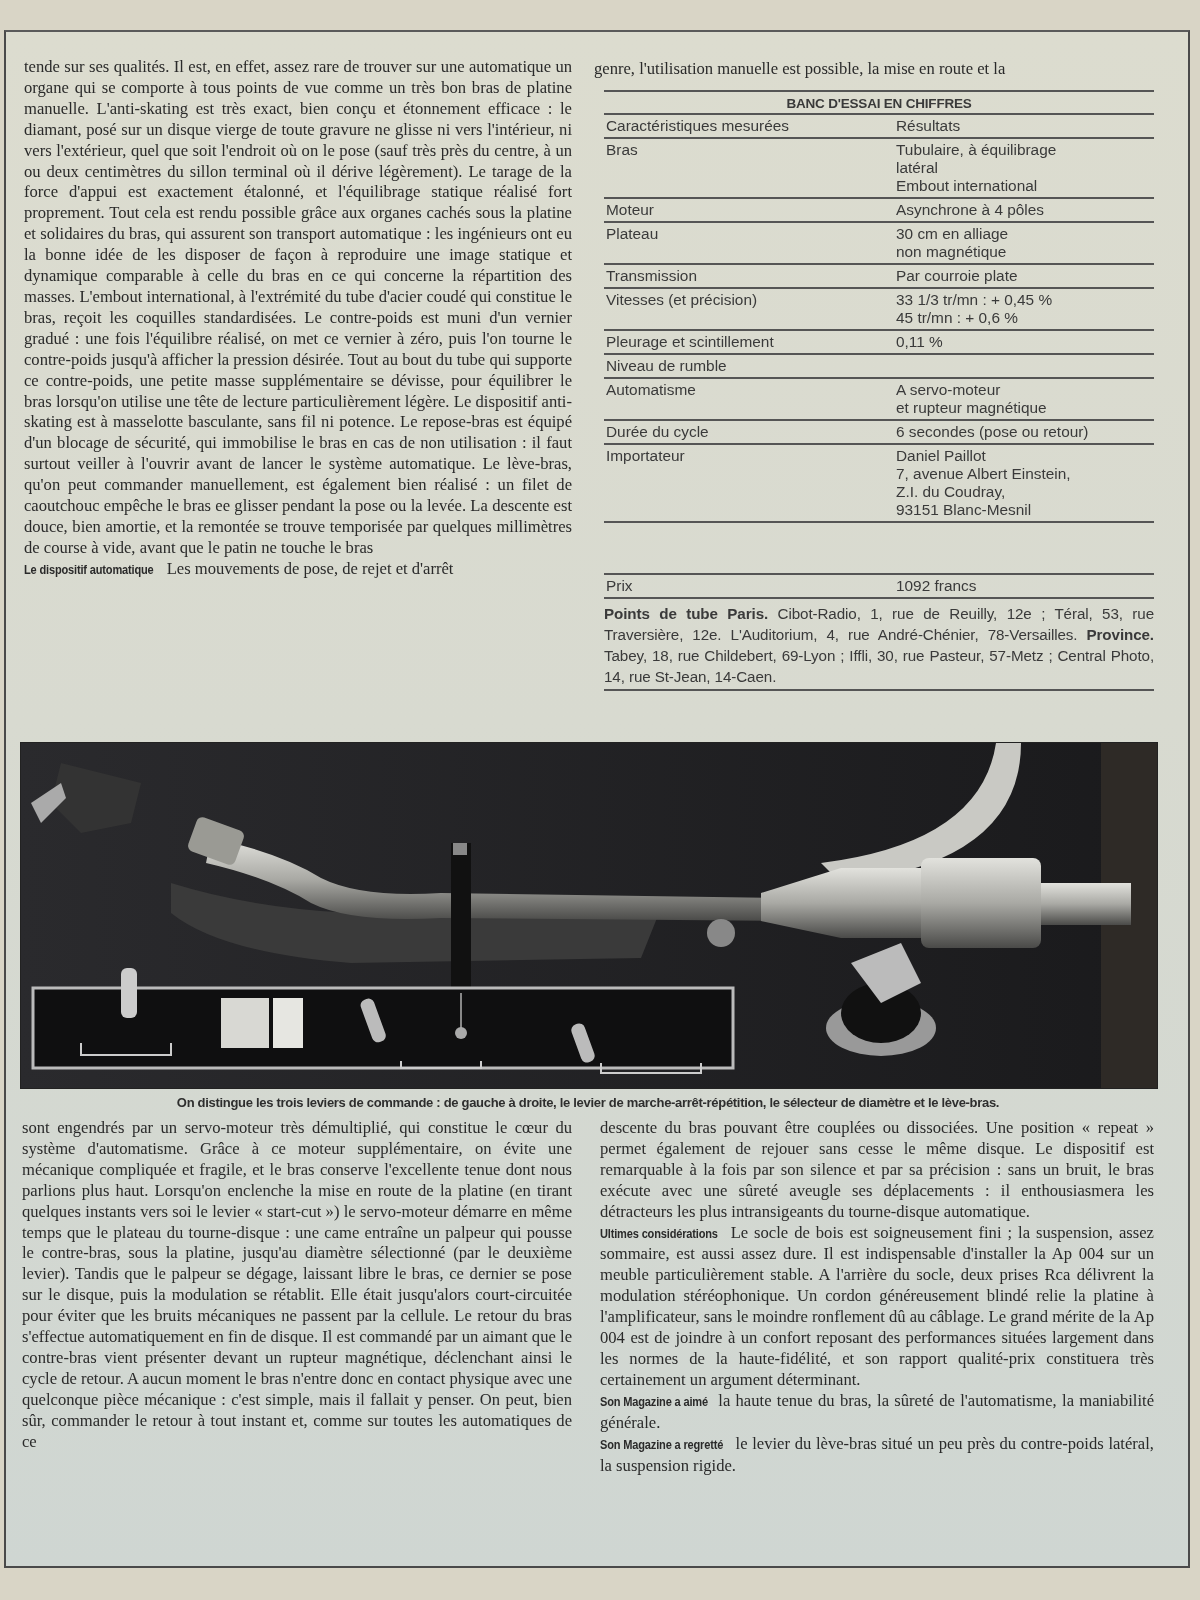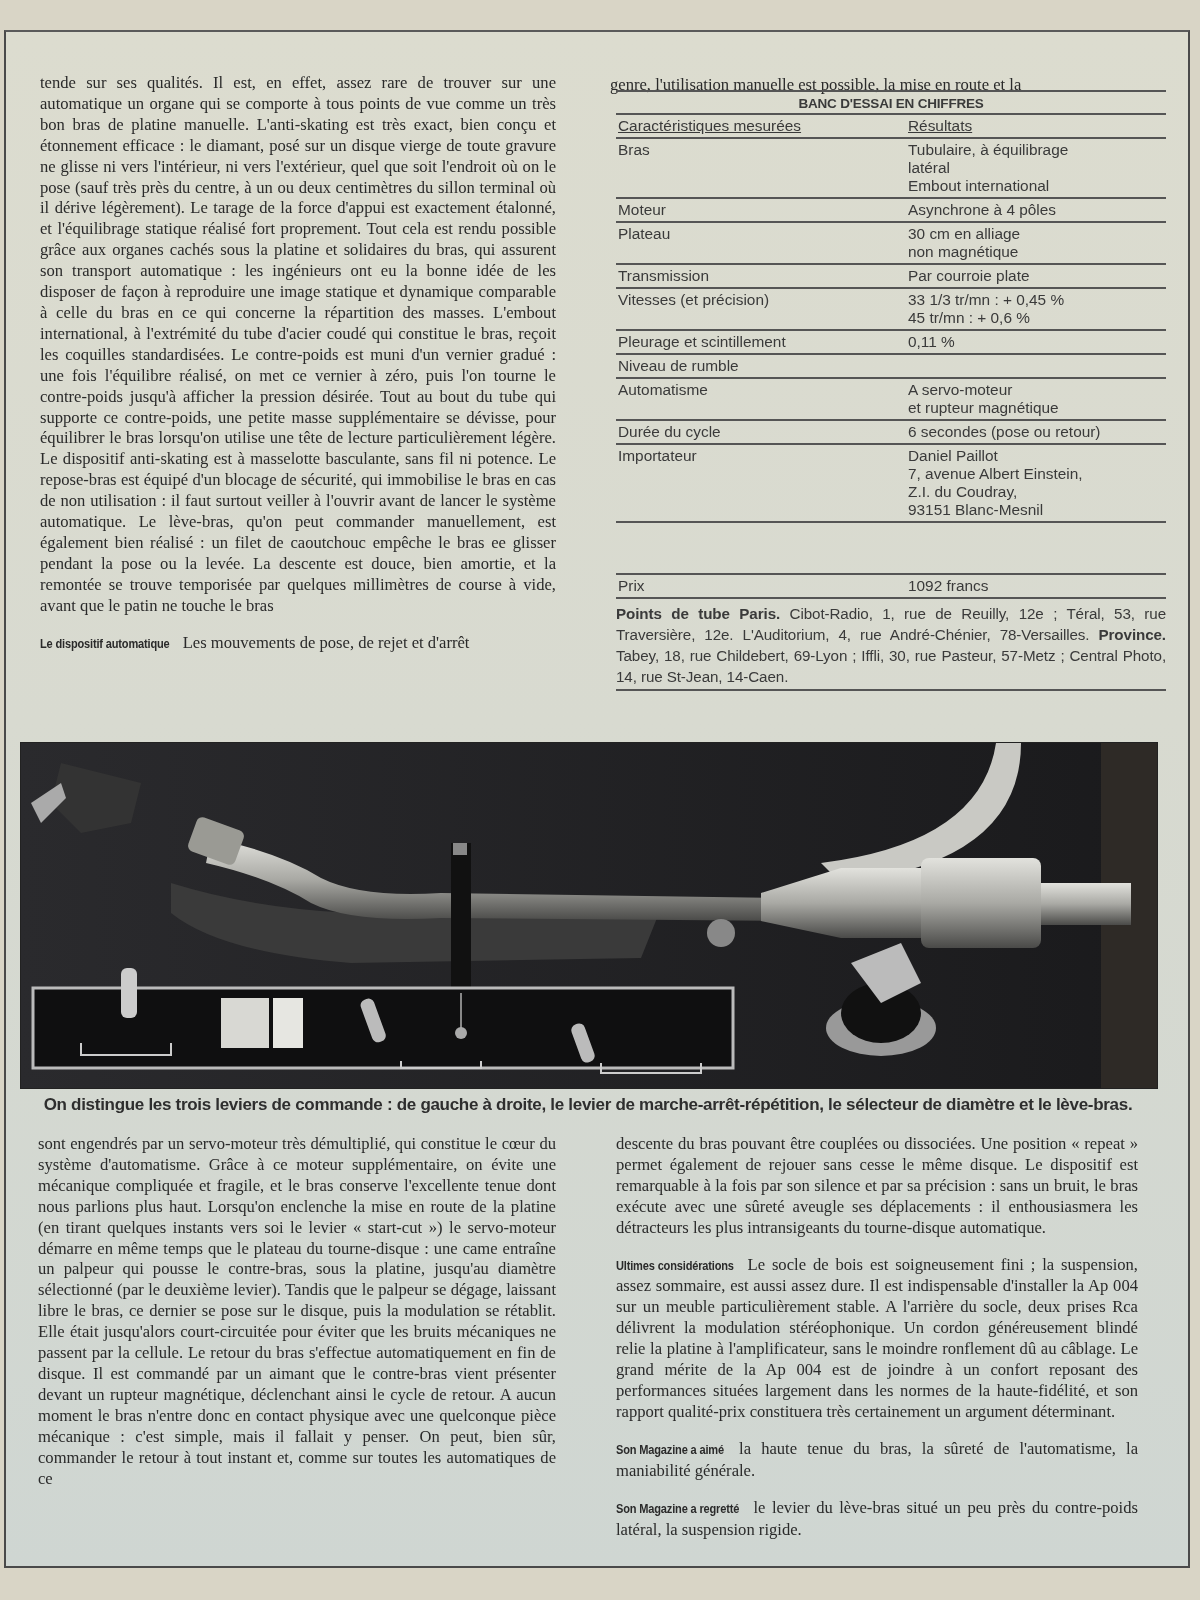--- a/index.html
+++ b/index.html
@@ -10,59 +10,59 @@
     font-family:"Liberation Serif", "DejaVu Serif", serif;
     color:#2a2a2a;
   }
   .page-frame {
     position:absolute; left:4px; top:30px; width:1186px; height:1538px;
     border:2px solid #4a4a4a; border-top-color:#5a5a5a;
     background:linear-gradient(180deg,#dcdccf 0%,#d8dad0 45%,#cfd6d2 100%);
     box-sizing:border-box;
   }
   .col { position:absolute; font-size:16.6px; line-height:20.9px; text-align:justify; }
-  .col p { margin:16px; }
+  .col p { margin:0; }
   .col-left-top { left:24px; top:57px; width:548px; }
   .col-right-top { left:594px; top:59px; width:545px; }
   .run-in {
     font-family:"Liberation Sans", "DejaVu Sans", sans-serif;
     font-weight:bold; font-size:13px; letter-spacing:-0.2px;
     transform:scaleX(0.85); display:inline-block; transform-origin:left center;
     margin-right:-14px;
   }
   
   .spec {
     position:absolute; left:604px; top:90px; width:550px;
     font-family:"Liberation Sans", "DejaVu Sans", sans-serif;
-    font-size:15.4px; color:#3a3a3a;margin-left:12px;
+    font-size:15.4px; color:#3a3a3a;
   }
   .spec .title {
     text-align:center; font-weight:bold; font-size:13.5px;
     border-top:2px solid #555; border-bottom:2px solid #555;
     padding:4px 0 2px; letter-spacing:-0.2px;
   }
   .spec .row { display:flex; border-bottom:2px solid #555; padding:2px 0 2px; }
   .spec .row .k { width:290px; padding-left:2px; }
   .spec .row .v { flex:1; line-height:18px; }
   .spec .row.blank { height:46px; }
-  .spec .row.head .k, .spec .row.head .v { line-height:18px;text-decoration:underline; }
+  .spec .row.head .k, .spec .row.head .v { line-height:18px; }
   .points {
     font-size:15.2px; line-height:21px; text-align:justify; padding-top:4px;
     border-bottom:2px solid #555; padding-bottom:2px; letter-spacing:-0.1px;
   }
   .points b { font-weight:bold; }
   
   .photo {
     position:absolute; left:20px; top:742px; width:1136px; height:345px;
     background:#1d1d20; overflow:hidden; border:1px solid #222;
   }
   .caption {
     position:absolute; left:20px; top:1095px; width:1136px; text-align:center;
     font-family:"Liberation Sans", "DejaVu Sans", sans-serif; font-weight:bold;
-    font-size:17px; color:#2e2e2e; letter-spacing:-0.3px;
+    font-size:13px; color:#2e2e2e; letter-spacing:-0.3px;
   }
   .col-left-bot { left:22px; top:1118px; width:550px; }
   .col-right-bot { left:600px; top:1118px; width:554px; }
 </style>
 </head>
 <body>
 
 <div class="page-frame"></div>
 
 <div class="col col-left-top">

